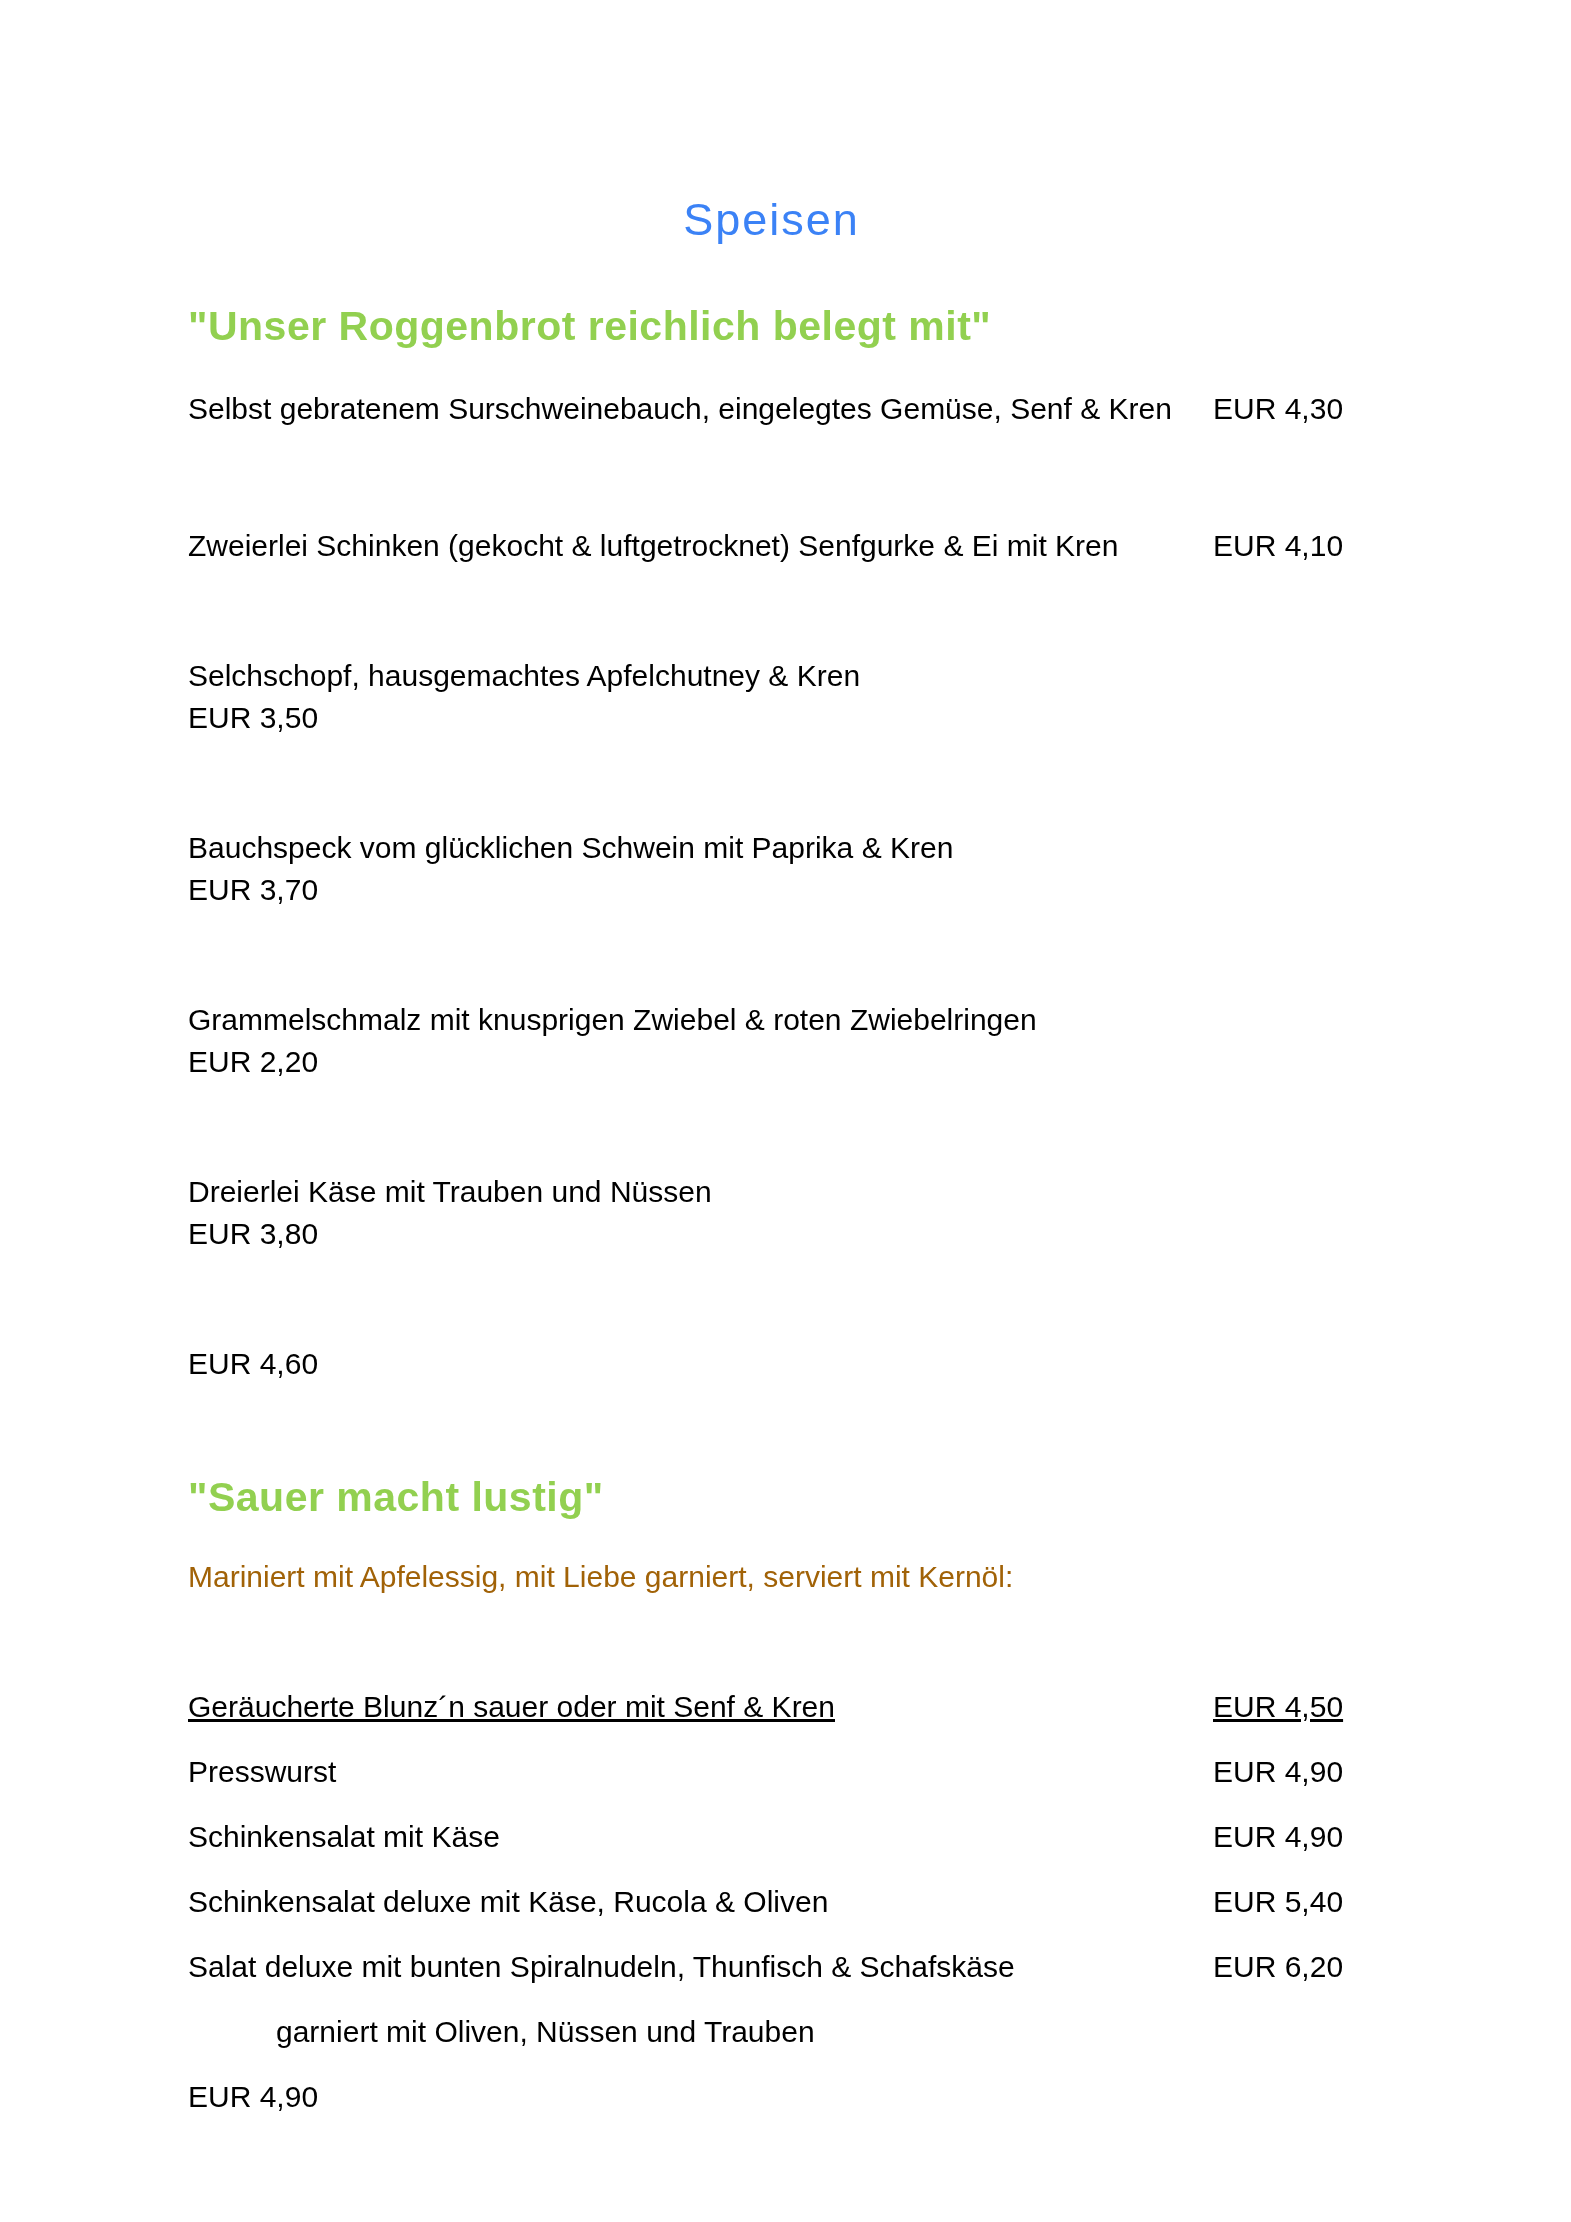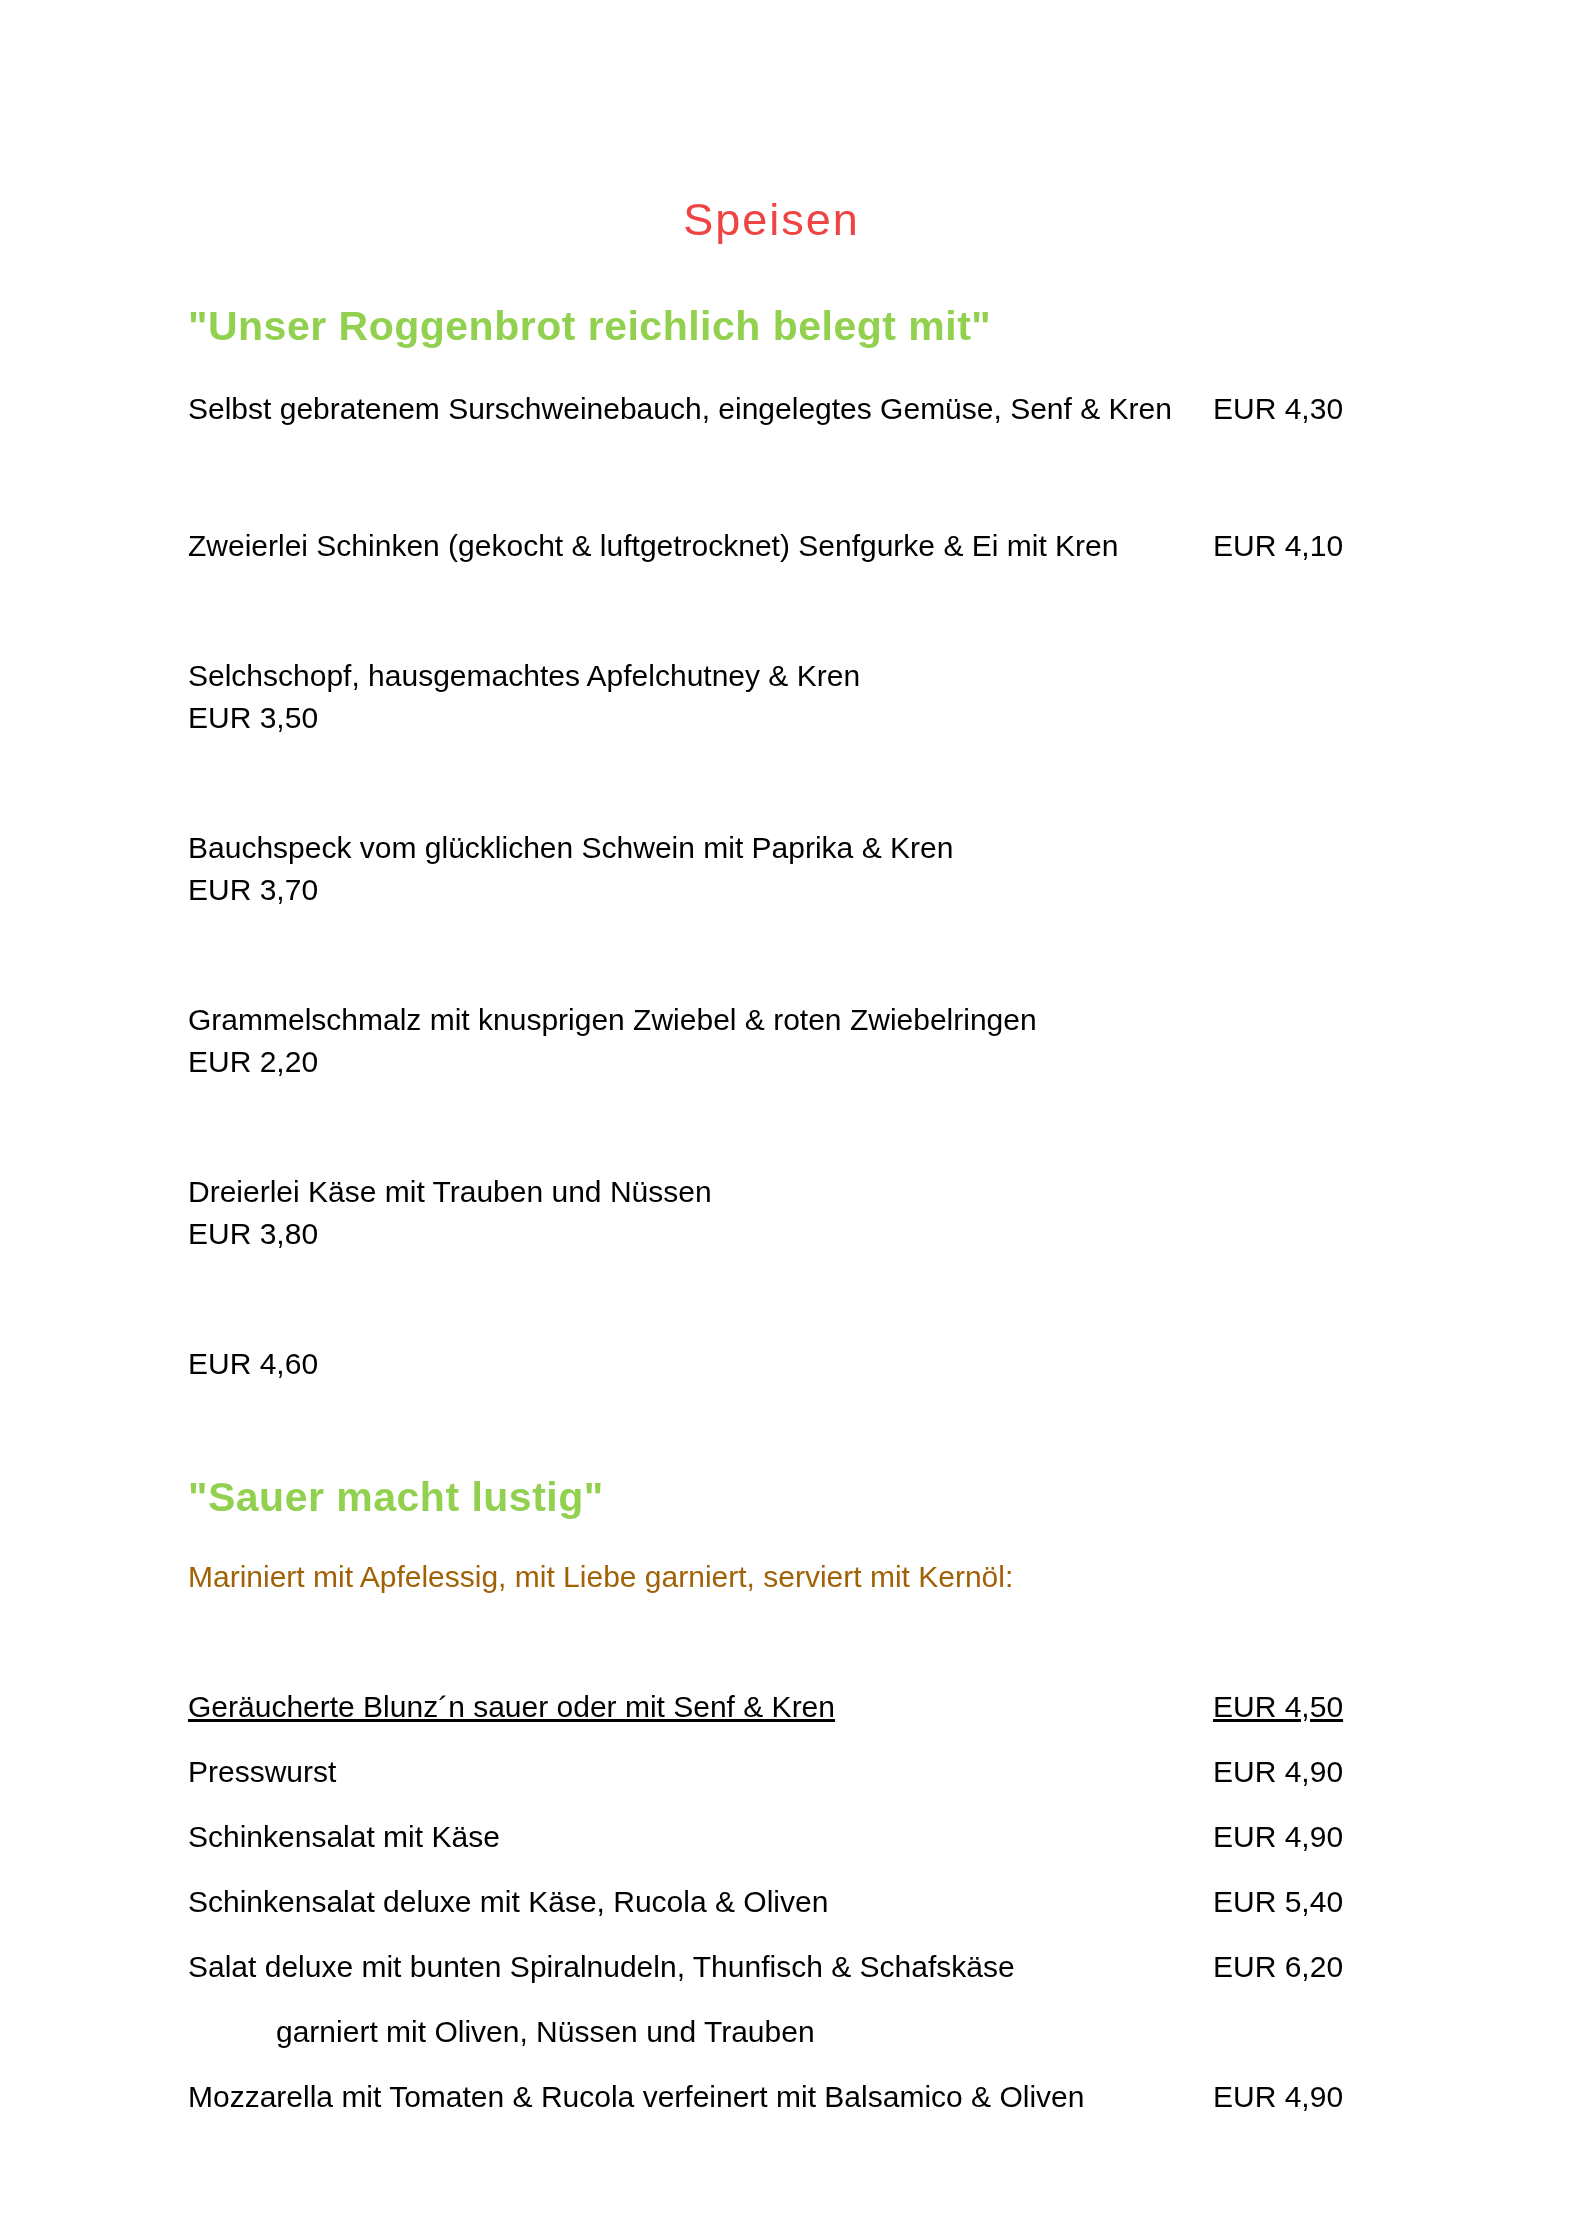--- a/index.html
+++ b/index.html
@@ -20,21 +20,21 @@
     height: 2222px;
     padding: 0 216px 0 188px;
   }
   .menu-title {
     margin: 0;
     padding-top: 191px;
     text-align: center;
     font-size: 45px;
     line-height: 58px;
     font-weight: normal;
-    color: #ef4444;
+    color: #3b82f6;
     letter-spacing: 2px;
   }
   .section-heading {
     margin: 50px 0 0 0;
     font-size: 41px;
     line-height: 54px;
     font-weight: bold;
     color: #92D050;
     letter-spacing: 0.5px;
   }
@@ -128,18 +128,17 @@
       <span class="item-price">EUR 5,40</span>
     </div>
     <div class="menu-row row-gap-sm">
       <span class="item-name">Salat deluxe mit bunten Spiralnudeln, Thunfisch &amp; Schafskäse</span>
       <span class="item-price">EUR 6,20</span>
     </div>
     <div class="menu-row row-gap-sm">
       <span class="item-name indent">garniert mit Oliven, Nüssen und Trauben</span>
     </div>
     <div class="menu-row row-gap-sm">
-      <span class="item-name">Mozzarella mit Tomaten &amp; Rucola verfeinert mit Balsamico &amp; Oliven</span>
       <span class="item-price">EUR 4,90</span>
     </div>
   </section>
 
 </div>
 
 </body></html>

